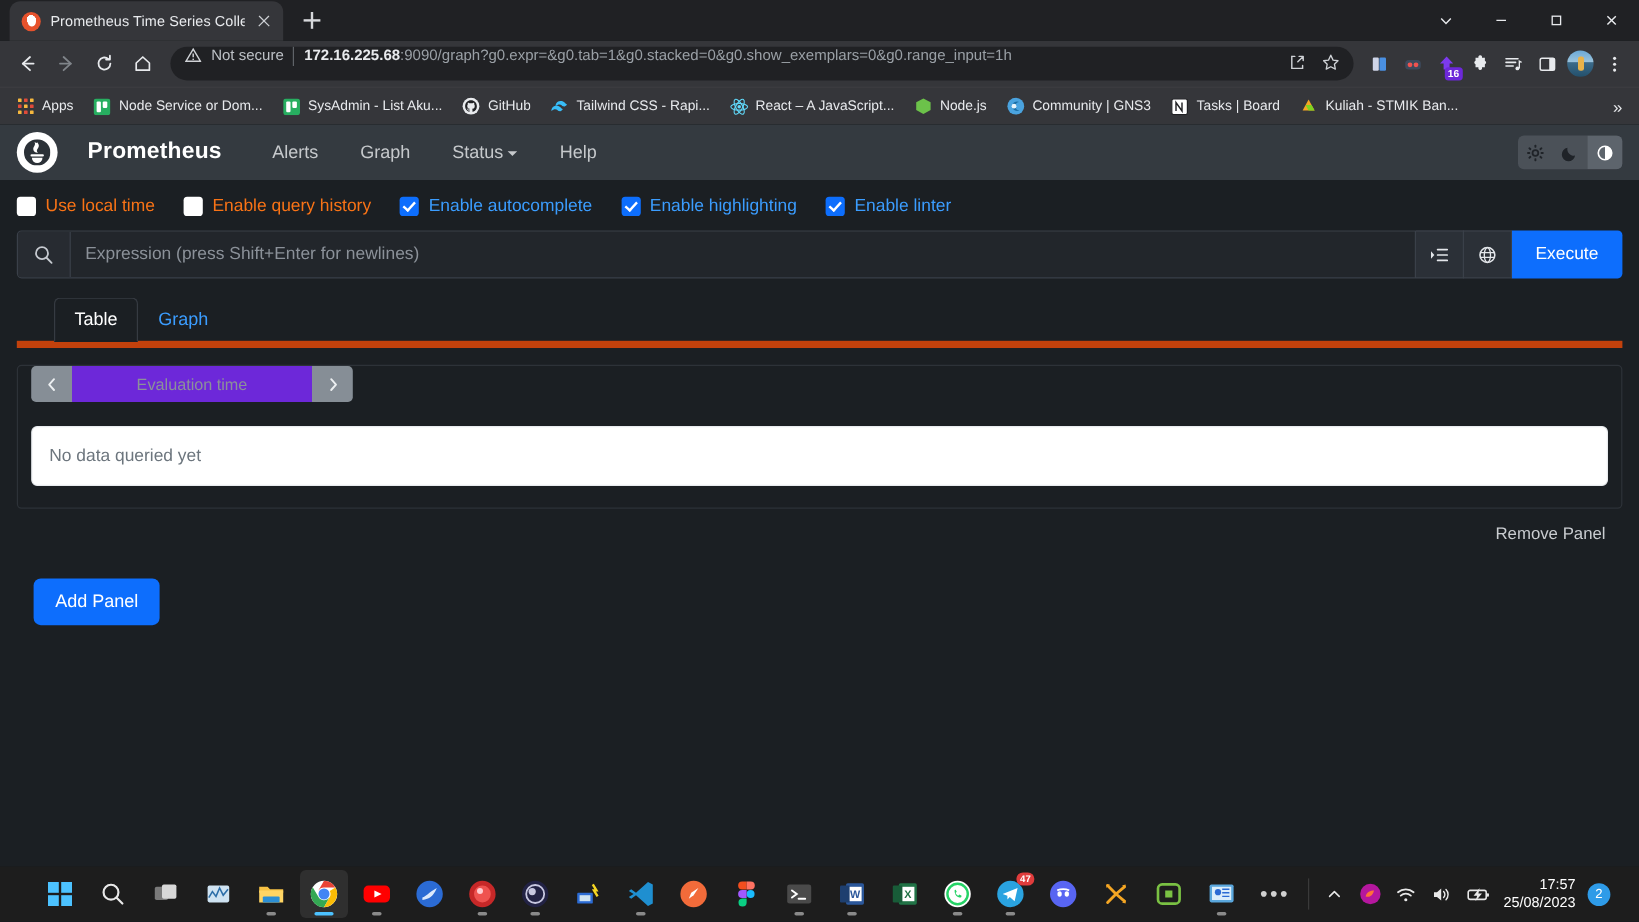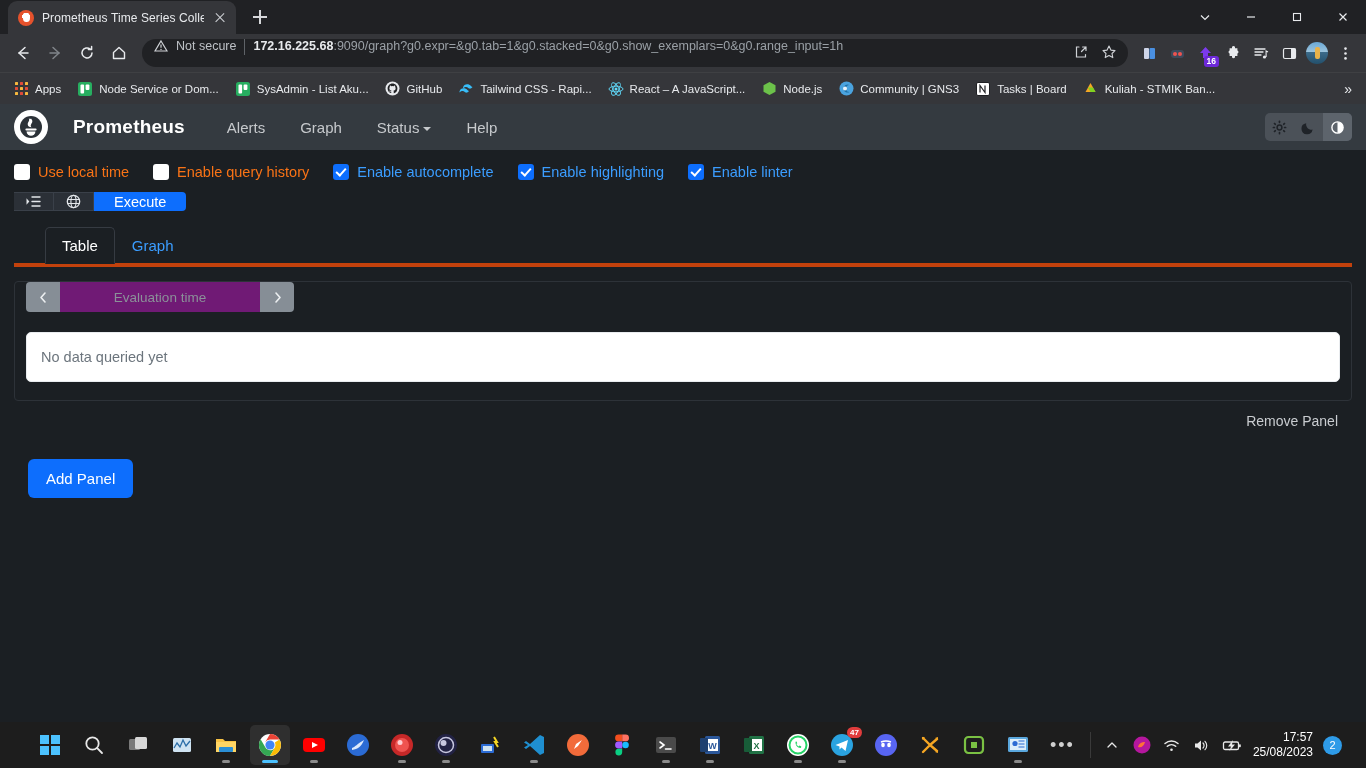--- a/index.html
+++ b/index.html
@@ -173,40 +173,40 @@
     width:40px; background:#2b3037; border:1px solid #3a4049; border-left:0;
     display:flex; align-items:center; justify-content:center; cursor:pointer; flex:0 0 auto;
   }
   .exec {
     background:#0d6efd; color:#fff; border:0; font-size:14.5px; padding: 0 20px;
     border-radius:0 4px 4px 0; cursor:pointer; font-family:"Liberation Sans", sans-serif;
     flex:0 0 auto;
   }
 
   .tabs {
-    display:flex; margin: 16px 14px 0 14px; border-bottom:4px solid #c2410c;padding-left:31px;
+    display:flex; margin: 16px 14px 0 14px; border-bottom:6px solid #c2410c;padding-left:31px;
   }
   .ptab {
     font-size:15px; padding: 9px 16px; cursor:pointer; color:#3b9dff;
     border:1px solid transparent; border-radius:5px 5px 0 0; margin-bottom:-1px;
   }
   .ptab.active {
     color:#ffffff; border-color:#363b42 #363b42 #1b1f23; background:#1b1f23;
   }
 
   .panel { padding: 14px 14px 0 14px; }
 
   .evalgroup { display:flex; height:30px; width:268px; margin-left:11px; }
   .evalbtn {
     width:34px; background:#868e96; display:flex; align-items:center; justify-content:center;
     cursor:pointer; border-radius:4px 0 0 4px;
   }
   .evalbtn.right { border-radius:0 4px 4px 0; }
   .evalinput {
-    flex:1 1 auto; background:#701a75; border:0; outline:0; color:#aab0b6; text-align:center;
+    flex:1 1 auto; background:#6d28d9; border:0; outline:0; color:#aab0b6; text-align:center;
     font-size:13.5px; font-family:"Liberation Sans", sans-serif;
   }
   .evalinput::placeholder { color:#8b9199; }
 
   .alert {
     margin: 20px 11px 0 11px; background:#ffffff; border:1px solid #e9ecef; border-radius:5px;
     padding: 16px 14px; color:#6c757d; font-size:14.5px;
   }
   .panel-frame { border:1px solid #2d3238; border-radius:4px; padding-bottom:18px; }
 
@@ -562,20 +562,29 @@
         <span class="cbox checked"></span>
         <span class="opt-label blue">Enable highlighting</span>
       </label>
       <label class="opt">
         <span class="cbox checked"></span>
         <span class="opt-label blue">Enable linter</span>
       </label>
     </div>
 
     <div class="exprow">
+      <div class="expr-wrap">
+        <span class="expr-ico">
+          <svg width="17" height="17" viewBox="0 0 17 17">
+              <circle cx="7" cy="7" r="5" stroke="#c6cad0" stroke-width="1.5" fill="none"></circle>
+              <path d="M10.8 10.8 L15 15" stroke="#c6cad0" stroke-width="1.5" stroke-linecap="round"></path>
+            </svg>
+        </span>
+        <input class="expr-input" value="" placeholder="Expression (press Shift+Enter for newlines)" style="">
+      </div>
       <div class="expr-btn">
         <svg width="17" height="17" viewBox="0 0 17 17">
             <path d="M7 4 H15 M7 8.5 H15 M7 13 H15" stroke="#e3e6ea" stroke-width="1.4" stroke-linecap="round"></path>
             <path d="M1.5 5.3 L4.3 8.5 L1.5 11.7 Z" fill="#e3e6ea"></path>
           </svg>
       </div>
       <div class="expr-btn">
         <svg width="17" height="17" viewBox="0 0 17 17">
             <circle cx="8.5" cy="8.5" r="6.2" stroke="#e3e6ea" stroke-width="1.3" fill="none"></circle>
             <ellipse cx="8.5" cy="8.5" rx="2.6" ry="6.2" stroke="#e3e6ea" stroke-width="1.1" fill="none"></ellipse>

